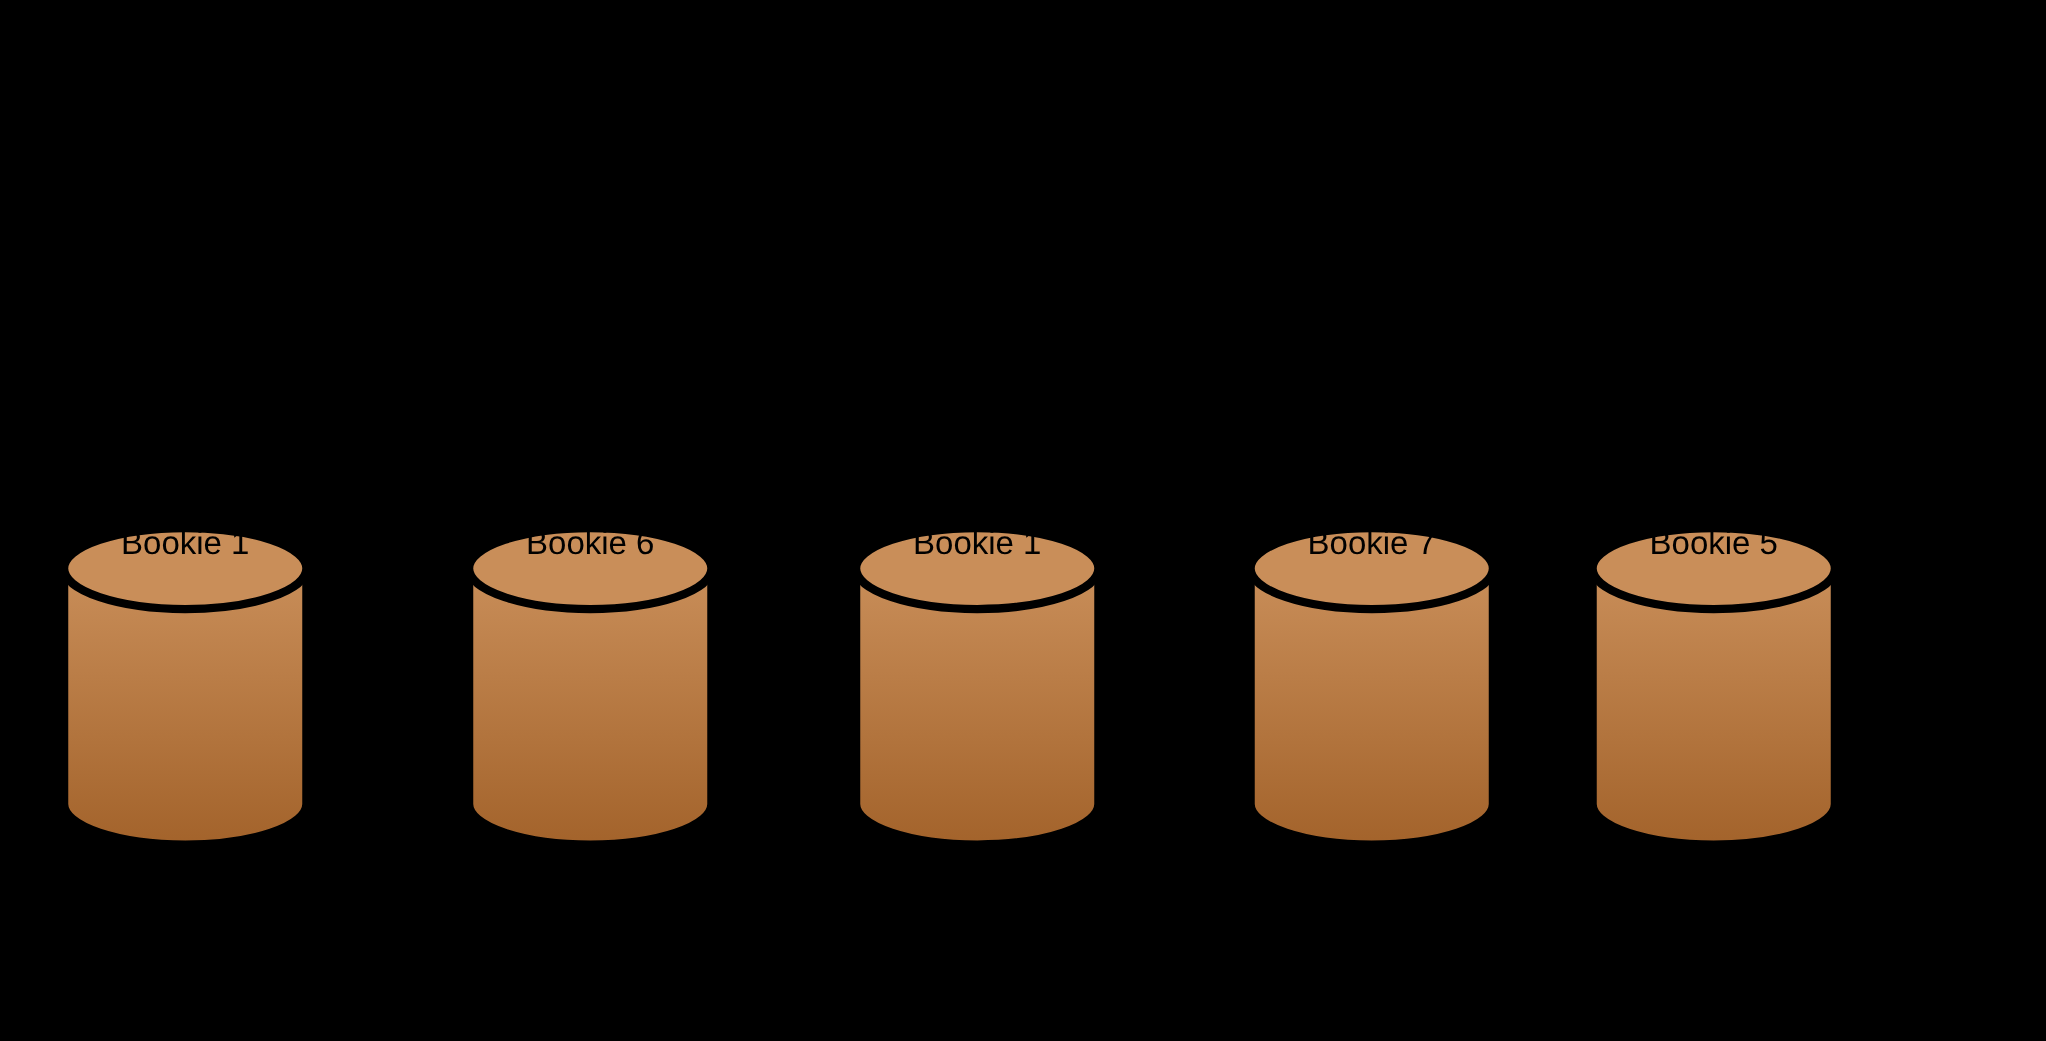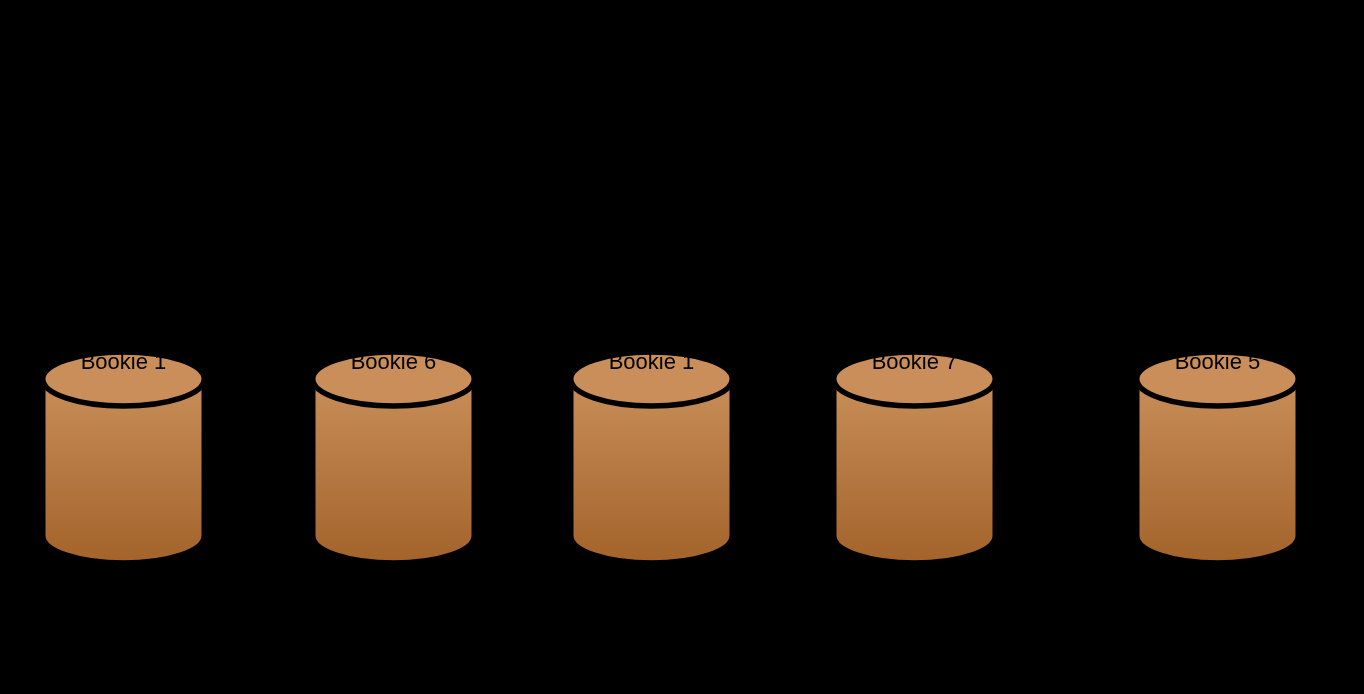--- a/index.html
+++ b/index.html
@@ -106,21 +106,21 @@
           <stop offset="0" stop-color="#c98e59"></stop>
           <stop offset="1" stop-color="#a3632b"></stop>
         </linearGradient>
       </defs>
       <path d="M 2.75 30 L 2.75 187 A 80.75 27 0 0 0 164.25 187 L 164.25 30 Z" fill="url(#cg4)" stroke="#000000" stroke-width="5.5"></path>
       <ellipse cx="83.5" cy="30" rx="80.75" ry="27" stroke="#000000" stroke-width="5.5" fill="#c98e59"></ellipse>
     </svg>
     <span class="node-label">Bookie 7</span>
   </div>
 
-  <div class="bookie-node" style="left:1134px">
+  <div class="bookie-node" style="left:1059px">
     <svg class="cyl-svg" viewBox="0 0 167 218">
       <defs>
         <linearGradient id="cg5" x1="0" y1="0" x2="0" y2="1">
           <stop offset="0" stop-color="#c98e59"></stop>
           <stop offset="1" stop-color="#a3632b"></stop>
         </linearGradient>
       </defs>
       <path d="M 2.75 30 L 2.75 187 A 80.75 27 0 0 0 164.25 187 L 164.25 30 Z" fill="url(#cg5)" stroke="#000000" stroke-width="5.5"></path>
       <ellipse cx="83.5" cy="30" rx="80.75" ry="27" stroke="#000000" stroke-width="5.5" fill="#c98e59"></ellipse>
     </svg>

